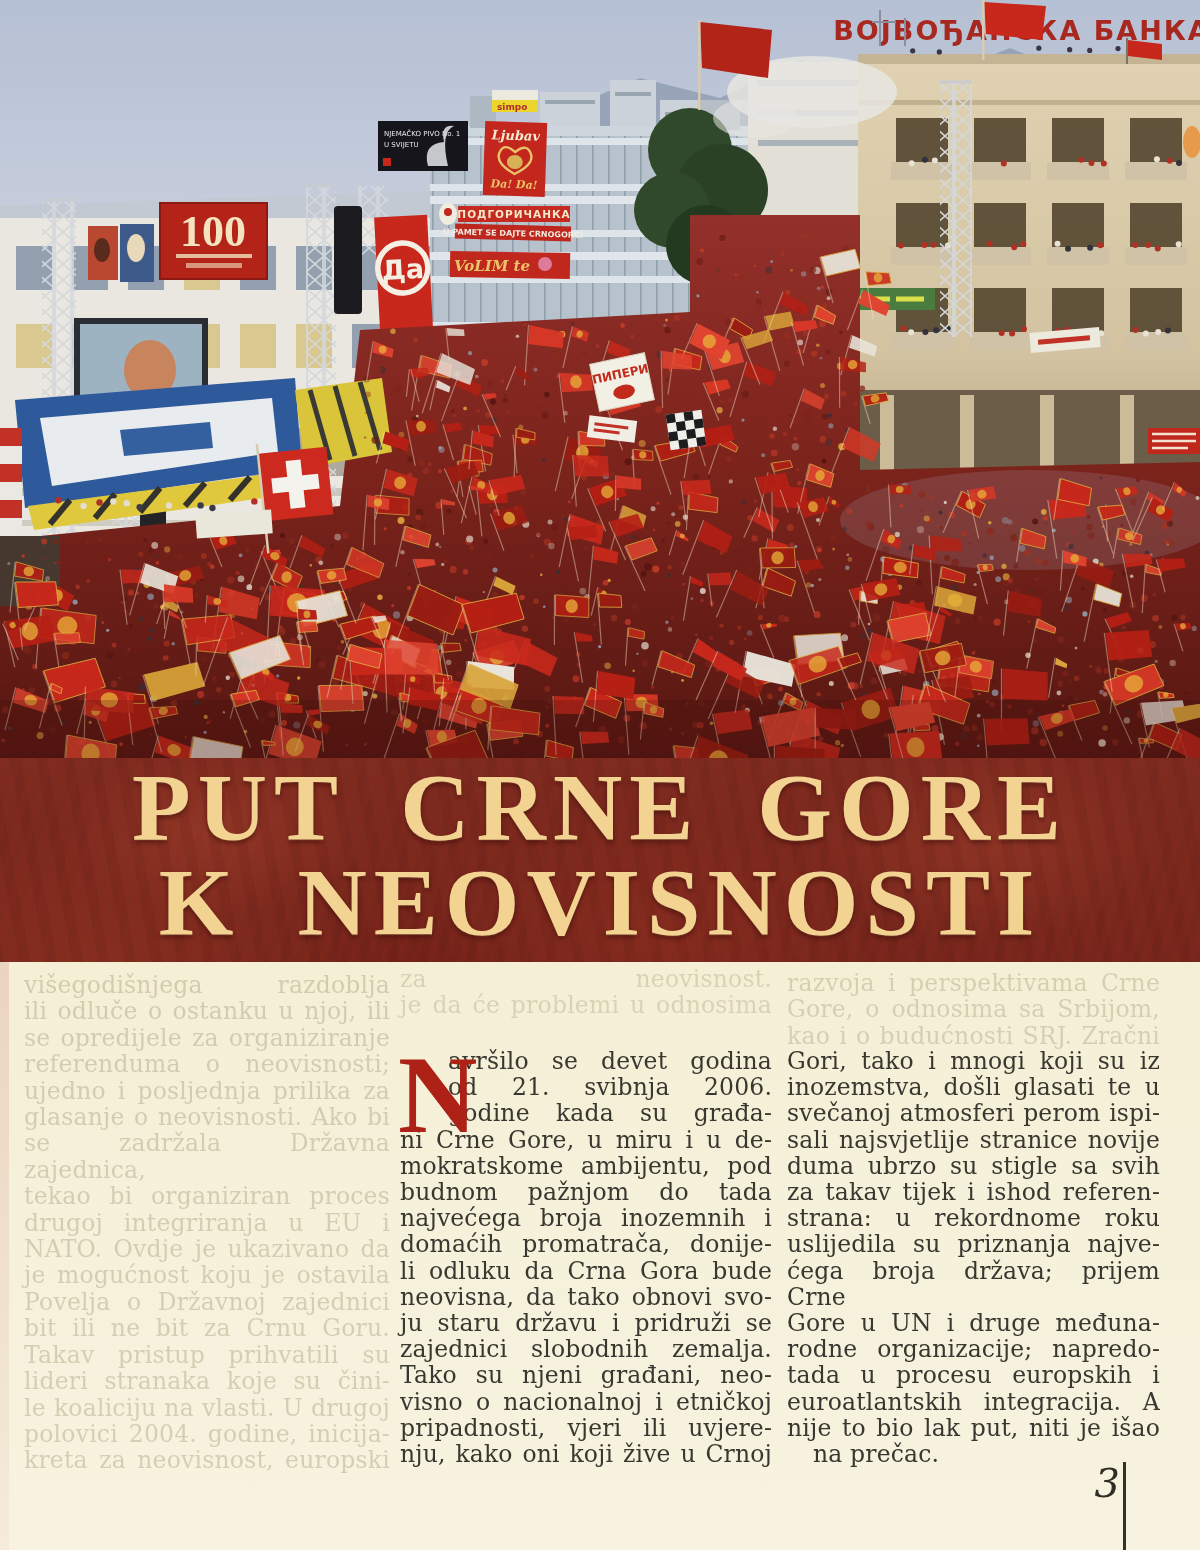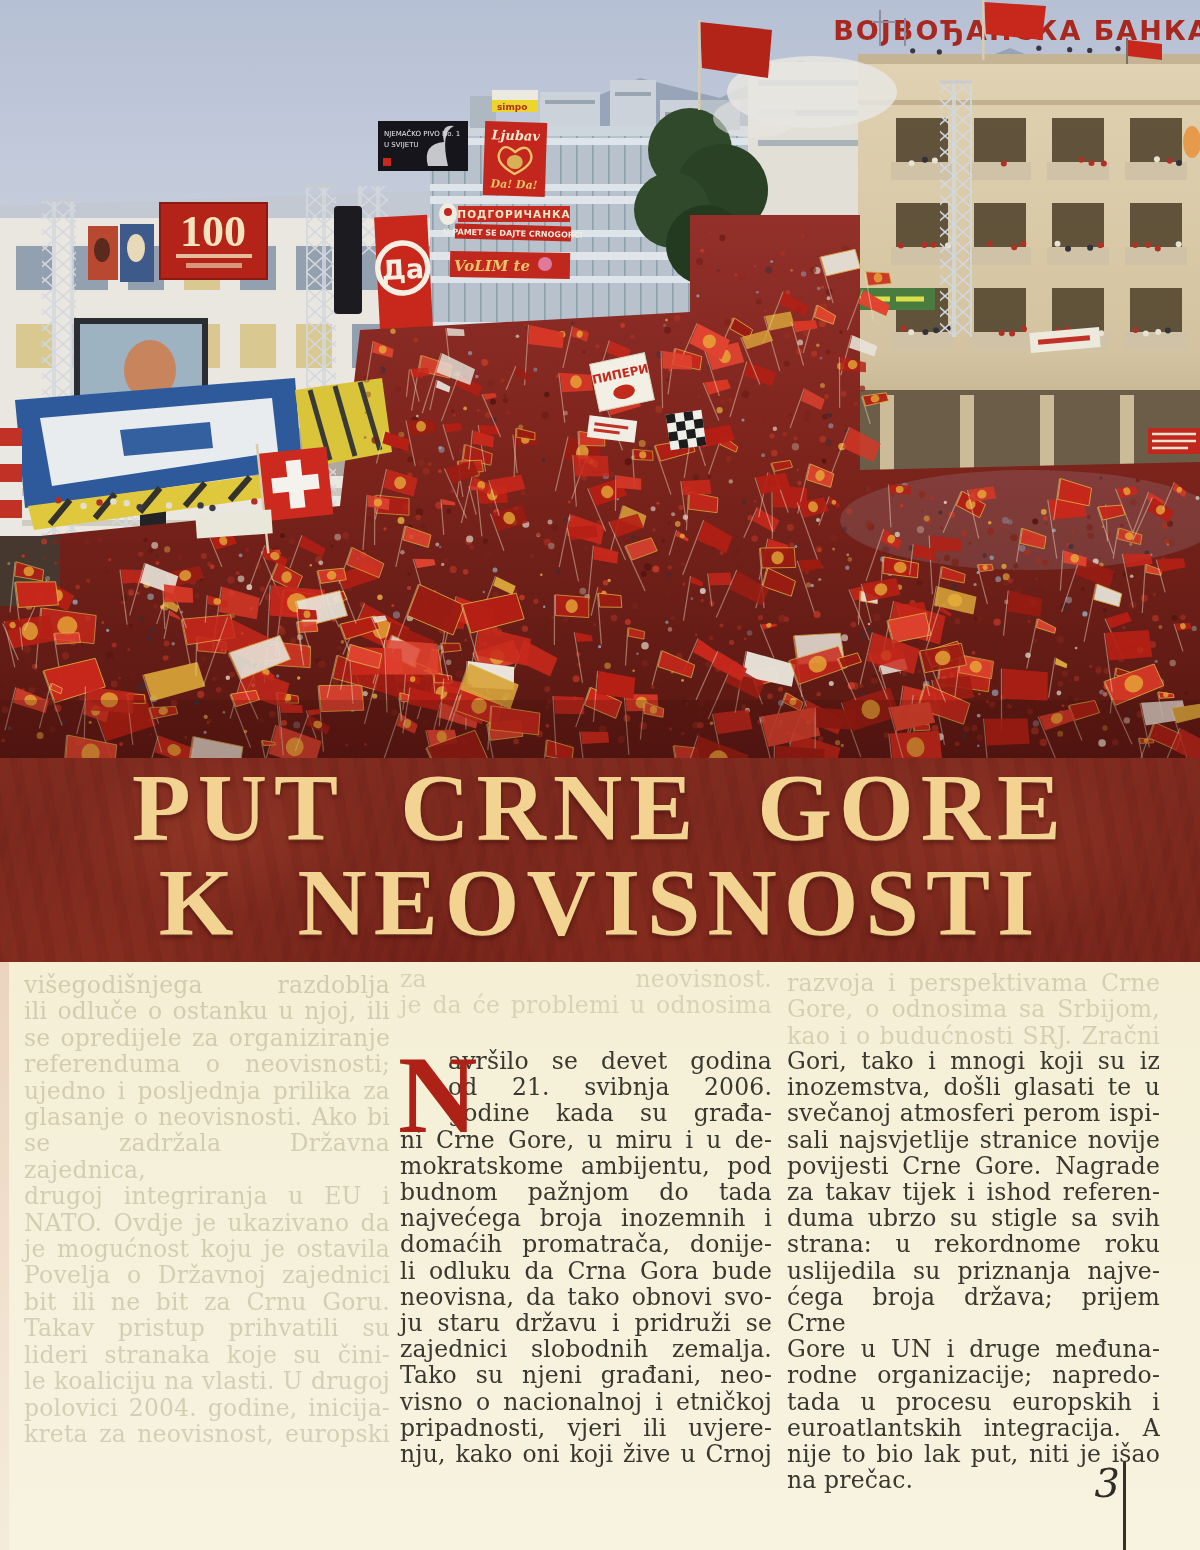--- a/index.html
+++ b/index.html
@@ -54,21 +54,21 @@
     position:absolute;color:#393830;font-size:23.5px;line-height:26.2px;
     letter-spacing:.15px;
   }
   .col .tline{text-align:justify;text-align-last:justify;}
   .head-lines{margin-left:48px;}
   .dropcap{
     position:absolute;left:-2px;top:-8px;
     font-family:"Liberation Serif",serif;font-weight:bold;
     font-size:110px;line-height:1;color:#ad2117;
   }
-  .lastline{text-align:left;}
+  .lastline{text-align:left;margin-left:26px;}
   .pagenum{
     position:absolute;left:1086px;top:498px;width:34px;
     font-style:italic;font-size:40px;color:#2e2d26;text-align:right;
   }
   .pagerule{
     position:absolute;left:1123px;top:500px;width:2.5px;height:88px;
     background:#32312a;
   }
 </style>
 </head>
@@ -2759,20 +2759,21 @@
 <div class="page-body">
 
   <div class="ghost" style="left:24px;top:10px;width:366px;">
       <div class="tline">višegodišnjega razdoblja</div>
       <div class="tline">ili odluče o ostanku u njoj, ili</div>
       <div class="tline">se opredijele za organiziranje</div>
       <div class="tline">referenduma o neovisnosti;</div>
       <div class="tline">ujedno i posljednja prilika za</div>
       <div class="tline">glasanje o neovisnosti. Ako bi</div>
       <div class="tline">se zadržala Državna zajednica,</div>
+      <div class="tline">tekao bi organiziran proces</div>
       <div class="tline">drugoj integriranja u EU i</div>
       <div class="tline">NATO. Ovdje je ukazivano da</div>
       <div class="tline">je mogućnost koju je ostavila</div>
       <div class="tline">Povelja o Državnoj zajednici</div>
       <div class="tline">bit ili ne bit za Crnu Goru.</div>
       <div class="tline">Takav pristup prihvatili su</div>
       <div class="tline">lideri stranaka koje su čini-</div>
       <div class="tline">le koaliciju na vlasti. U drugoj</div>
       <div class="tline">polovici 2004. godine, inicija-</div>
       <div class="tline">kreta za neovisnost, europski</div>
@@ -2812,23 +2813,22 @@
         <div class="tline">nju, kako oni koji žive u Crnoj</div>
       </div>
   </div>
 
   <div class="col" style="left:787px;top:86px;width:373px;">
     <div>
         <div class="tline">Gori, tako i mnogi koji su iz</div>
         <div class="tline">inozemstva, došli glasati te u</div>
         <div class="tline">svečanoj atmosferi perom ispi-</div>
         <div class="tline">sali najsvjetlije stranice novije</div>
-        <div class="tline">povijesti Crne Gore. Nagrade</div>
+        <div class="tline">duma ubrzo su stigle sa svih</div>
         <div class="tline">za takav tijek i ishod referen-</div>
-        <div class="tline">duma ubrzo su stigle sa svih</div>
         <div class="tline">strana: u rekordnome roku</div>
         <div class="tline">uslijedila su priznanja najve-</div>
         <div class="tline">ćega broja država; prijem Crne</div>
         <div class="tline">Gore u UN i druge međuna-</div>
         <div class="tline">rodne organizacije; napredo-</div>
         <div class="tline">tada u procesu europskih i</div>
         <div class="tline">euroatlantskih integracija. A</div>
         <div class="tline">nije to bio lak put, niti je išao</div>
       </div>
     <div class="tline lastline" style="text-align:left;text-align-last:left;">na prečac.</div>

